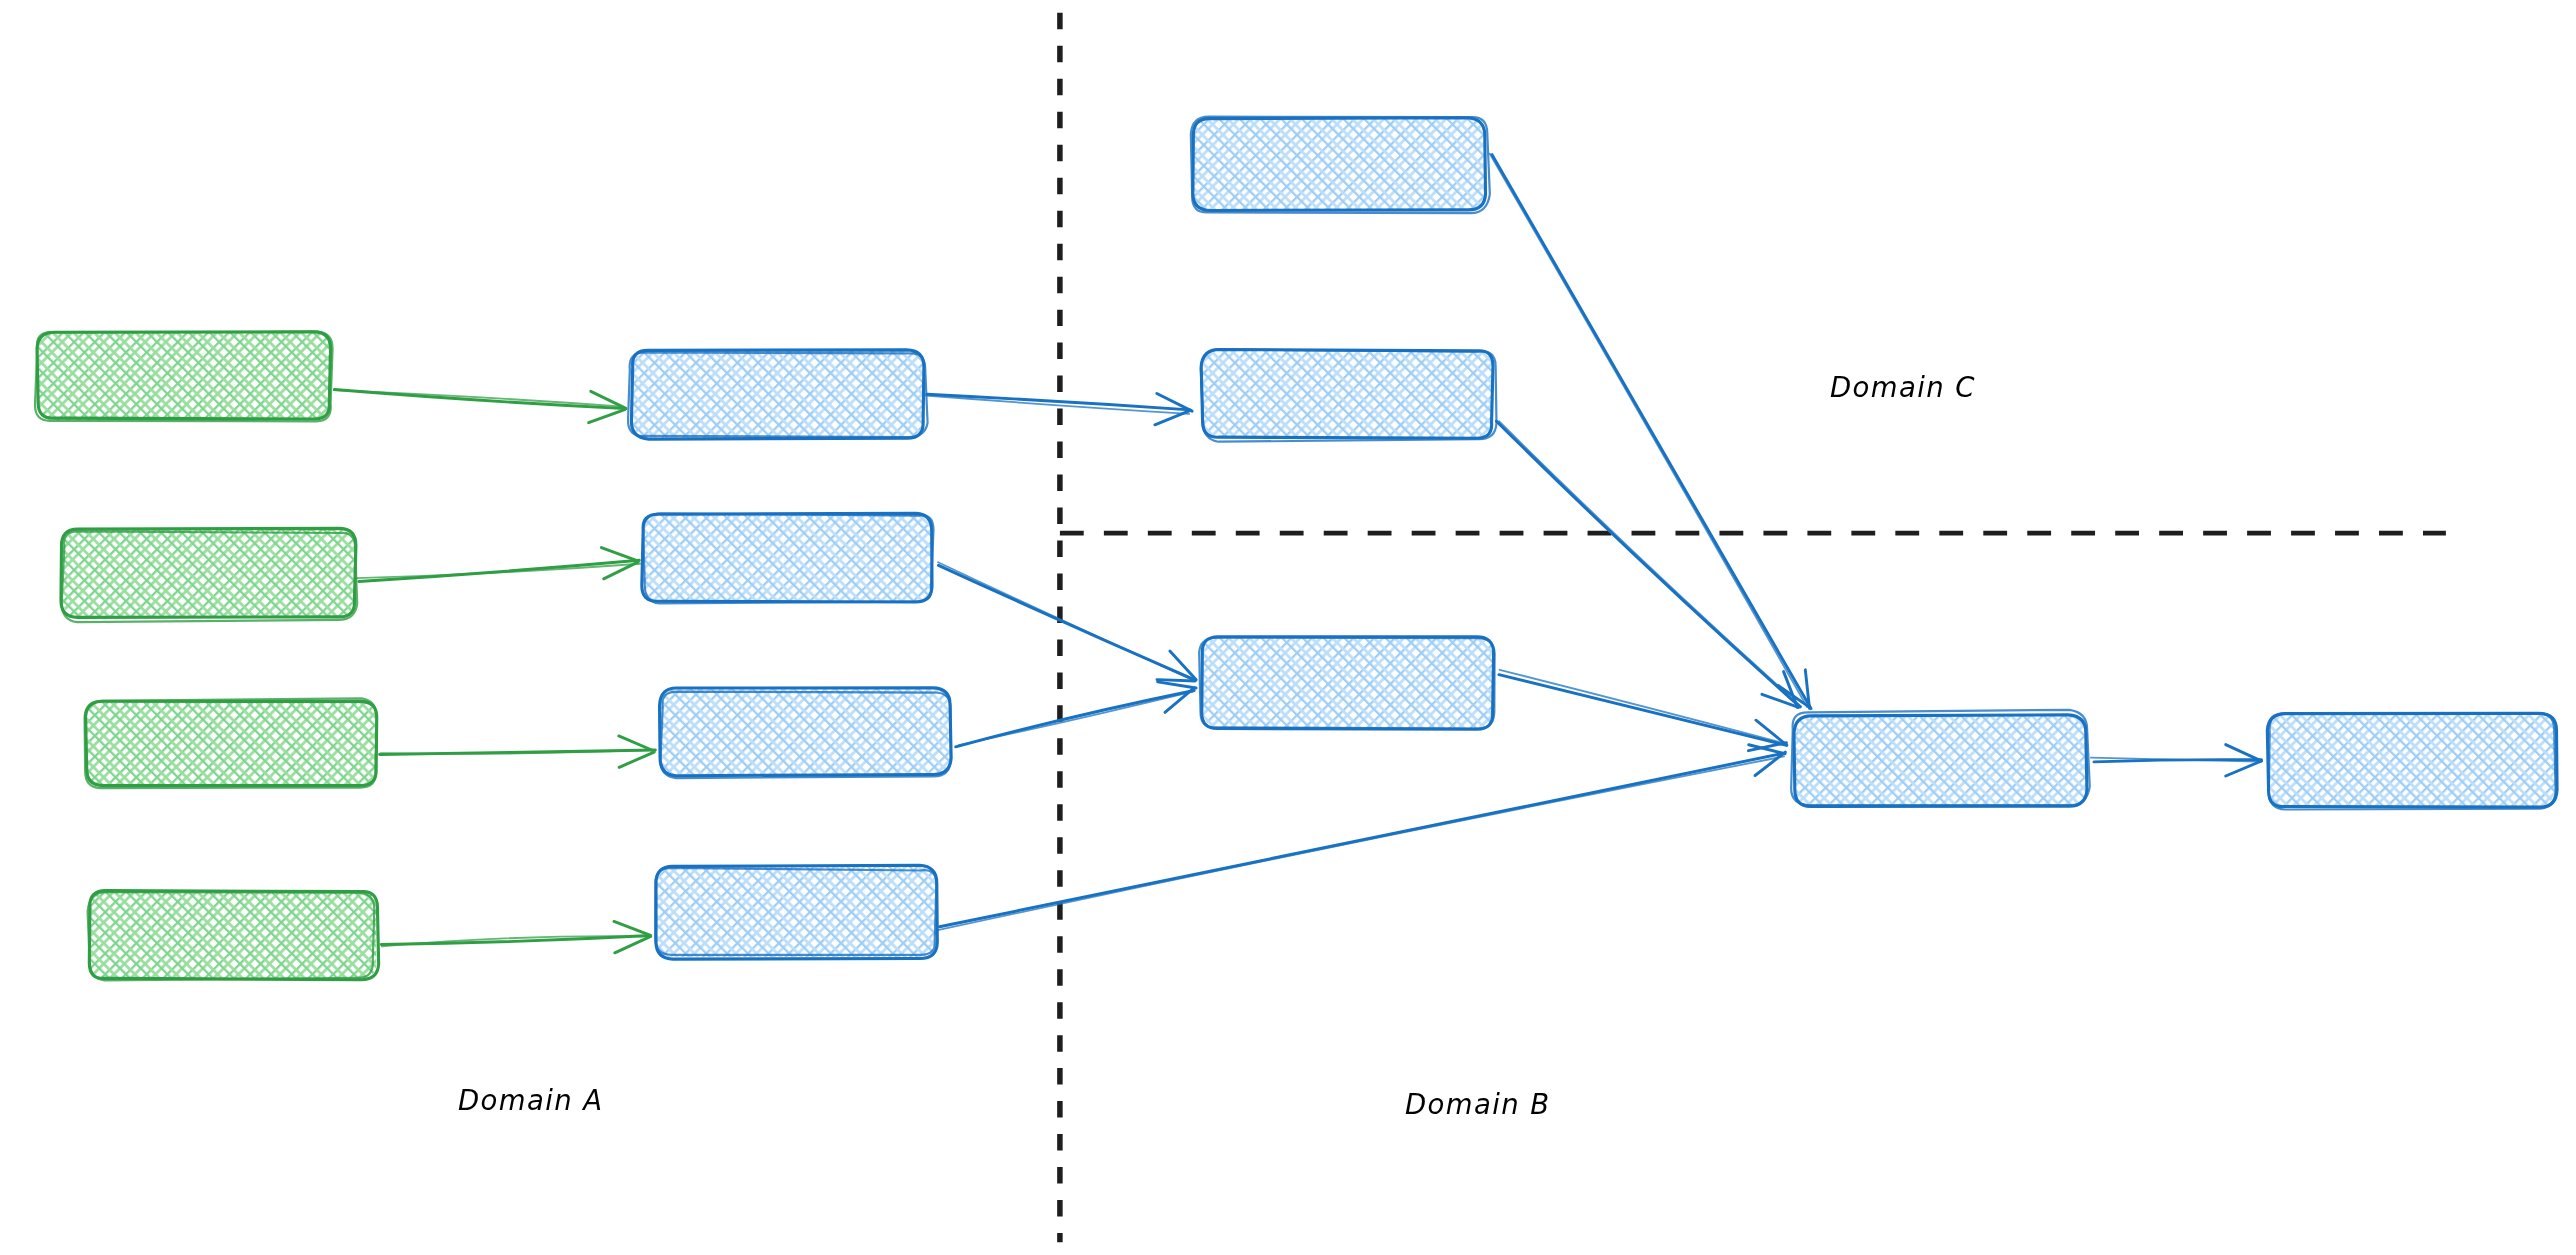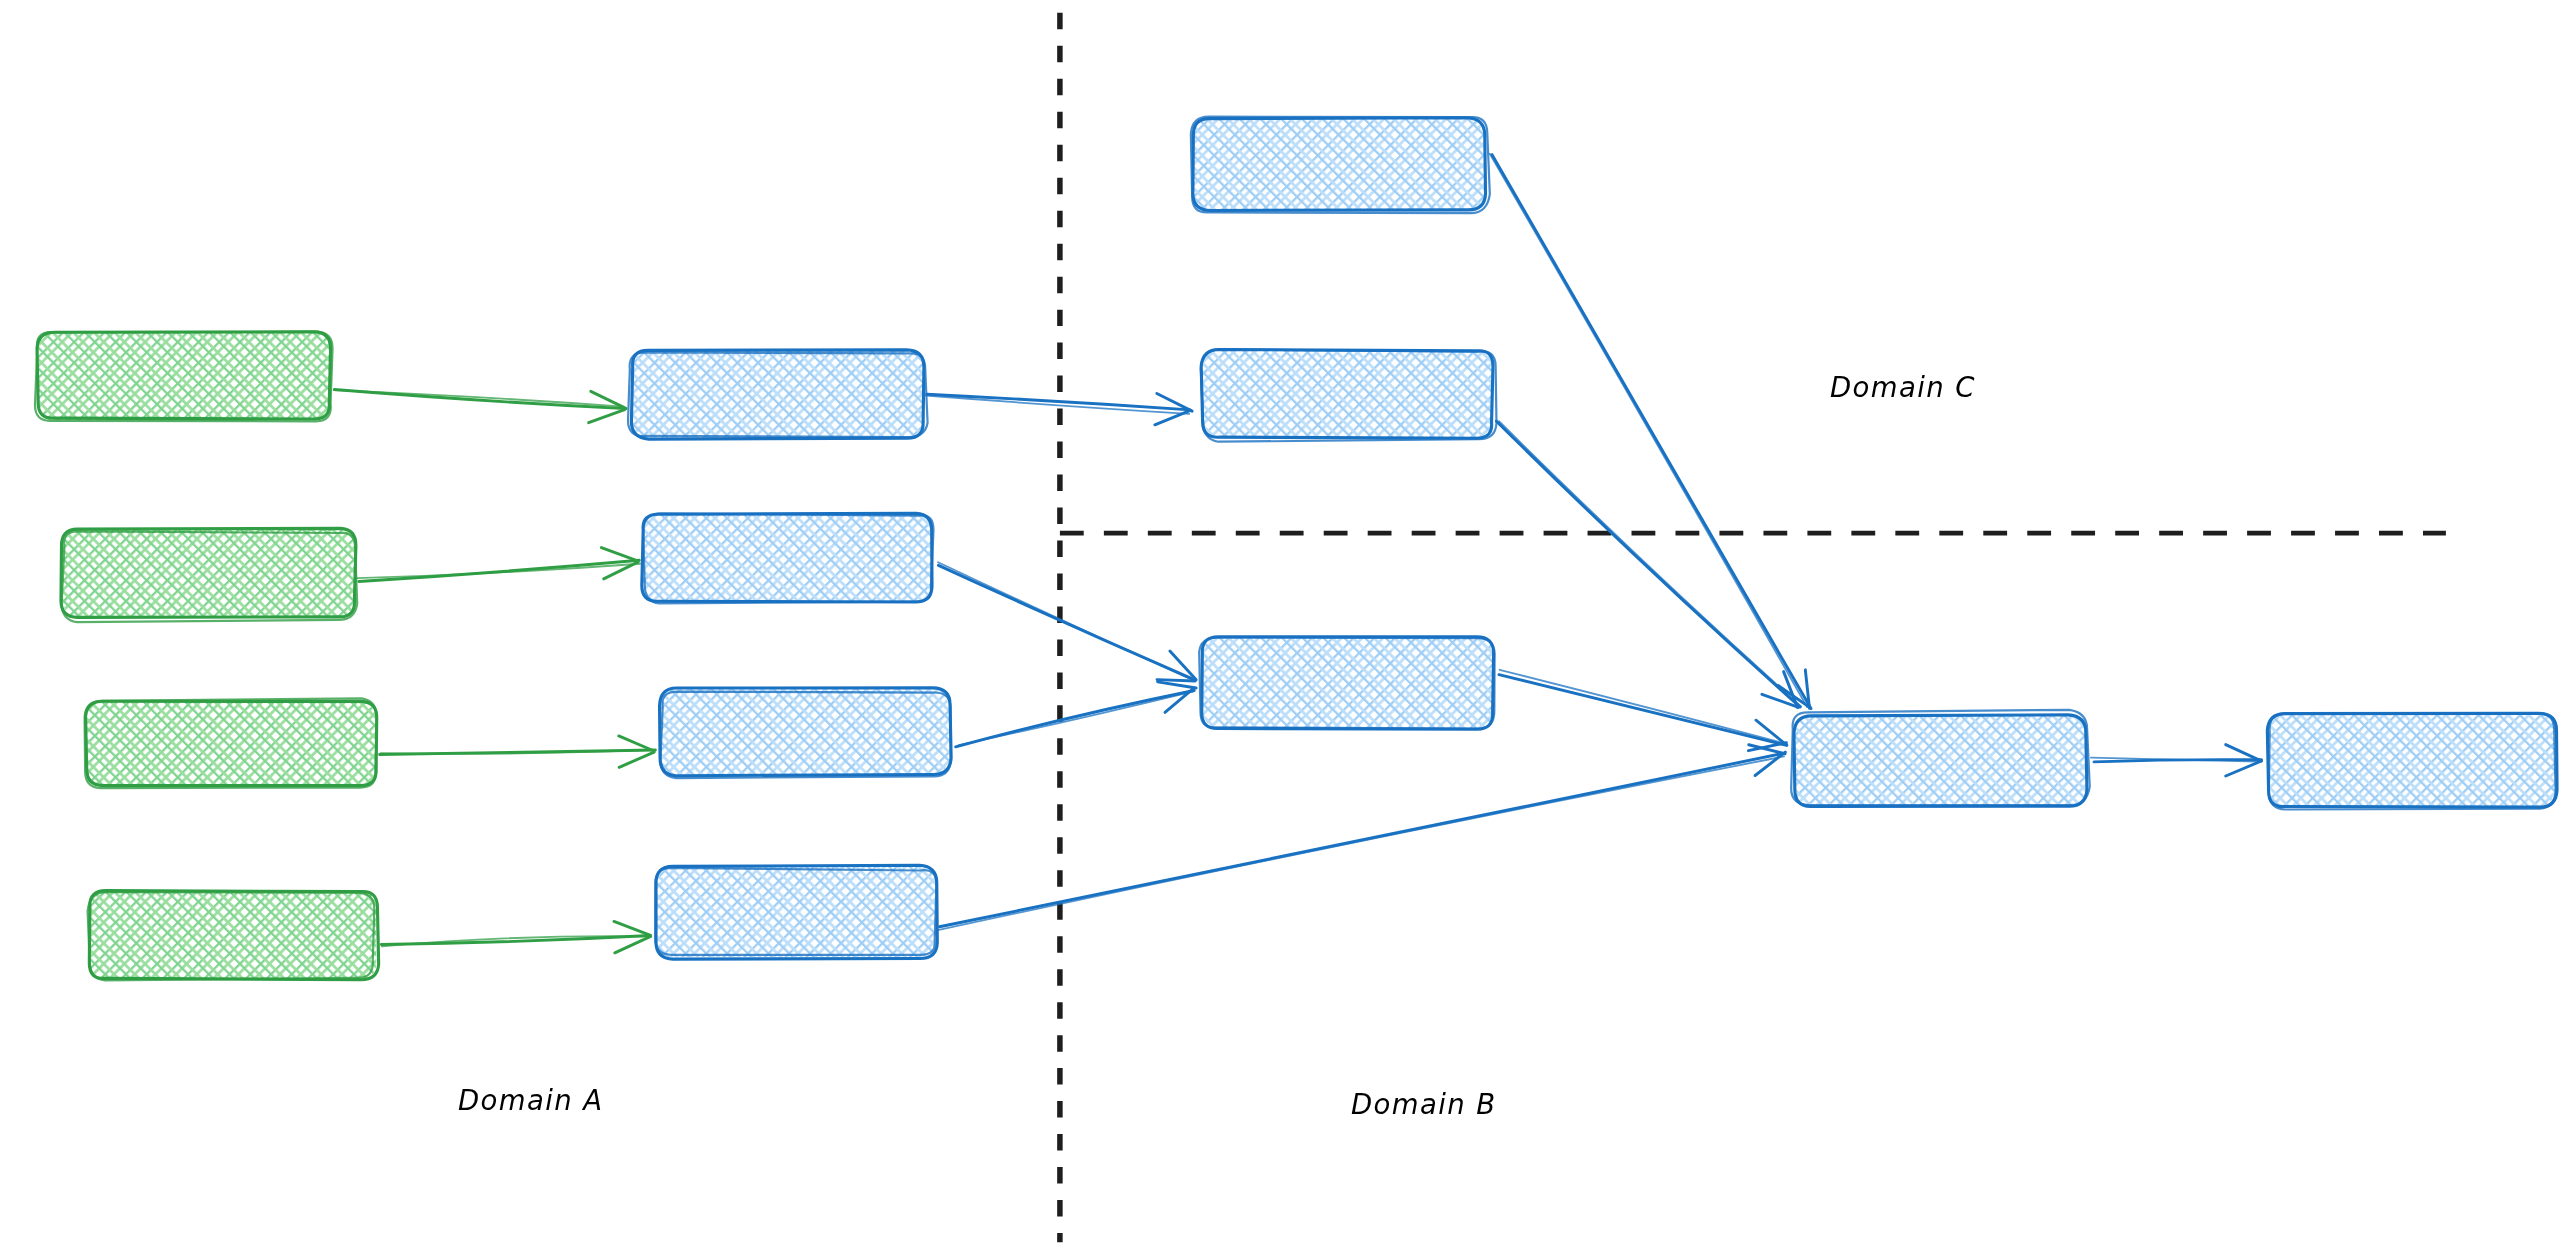--- a/index.html
+++ b/index.html
@@ -256,17 +256,17 @@
           <rect x="2475" y="780" width="315" height="100" rx="18" ry="18" fill="url(#hatch-blue)" clip-path="url(#clip-end)"></rect>
           <rect x="2475" y="780" width="315" height="100" rx="18" ry="18" fill="url(#hatch-blue2)" clip-path="url(#clip-end)"></rect>
           <path d="M2494.4107044233992 779.0626987460362 L2771.2597355854045 778.6857869157036 Q2790.7527363788117 779.0626987460362 2790.7527363788117 797.0626987460362 L2791.3314255735518 861.6687343610771 Q2790.7527363788117 881.0757736218515 2772.7527363788117 881.0757736218515 L2493.333482457853 880.3778848664732 Q2476.4107044233992 881.0757736218515 2476.4107044233992 863.0757736218515 L2475.073172570799 797.3107100498447 Q2476.4107044233992 779.0626987460362 2494.4107044233992 779.0626987460362 Z" stroke="#1971c2" stroke-width="3.4" fill="none" stroke-linecap="round"></path>
           <path d="M2494.753964426347 779.2187776575884 L2772.1367025403943 778.5443830511274 Q2788.274044991133 779.2187776575884 2788.274044991133 797.2187776575884 L2789.703543665681 864.6711913983669 Q2788.274044991133 882.8763095763867 2770.274044991133 882.8763095763867 L2494.846312526542 883.6991226122244 Q2476.753964426347 882.8763095763867 2476.753964426347 864.8763095763867 L2477.6212835352035 796.1345243473232 Q2476.753964426347 779.2187776575884 2494.753964426347 779.2187776575884 Z" stroke="#1971c2" stroke-width="2.4" fill="none" stroke-linecap="round" opacity="0.8"></path>
         </g>
       </g>
   </svg>
 
   <div id="labels-layer">
       <div class="domain-label" style="left: 458px; top: 1084px; font-style: italic;">Domain A</div>
-      <div class="domain-label" style="left: 1351px; top: 1088px;">Domain B</div>
+      <div class="domain-label" style="left: 1405px; top: 1088px;">Domain B</div>
       <div class="domain-label" style="left: 1830px; top: 371px;">Domain C</div>
     </div>
 </div>
 
 
 </body></html>

